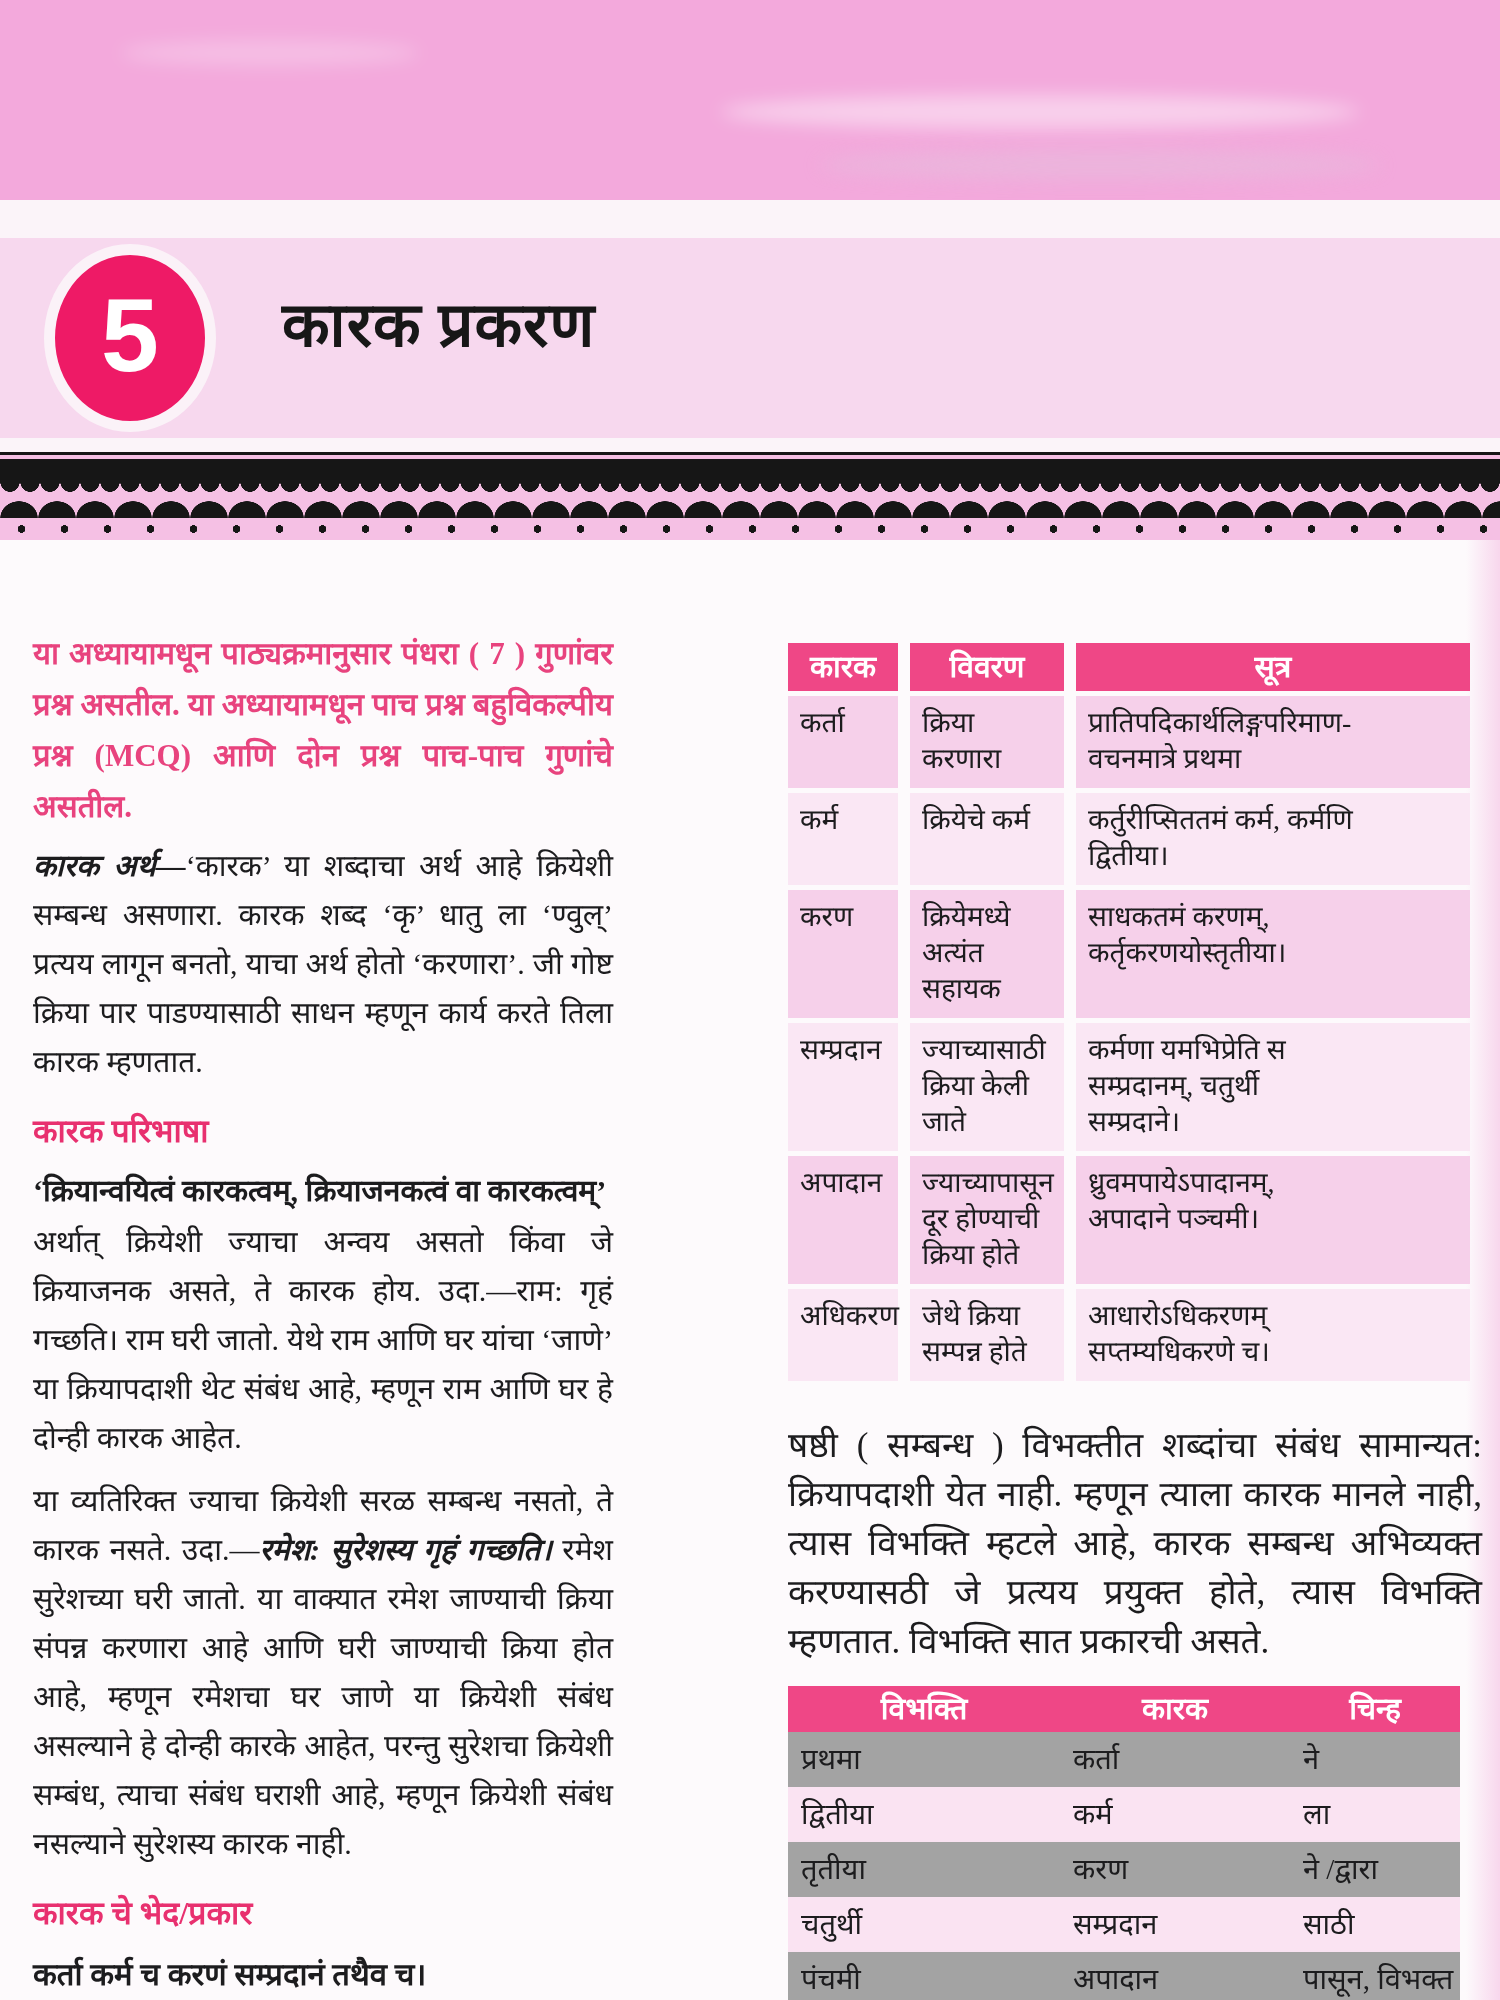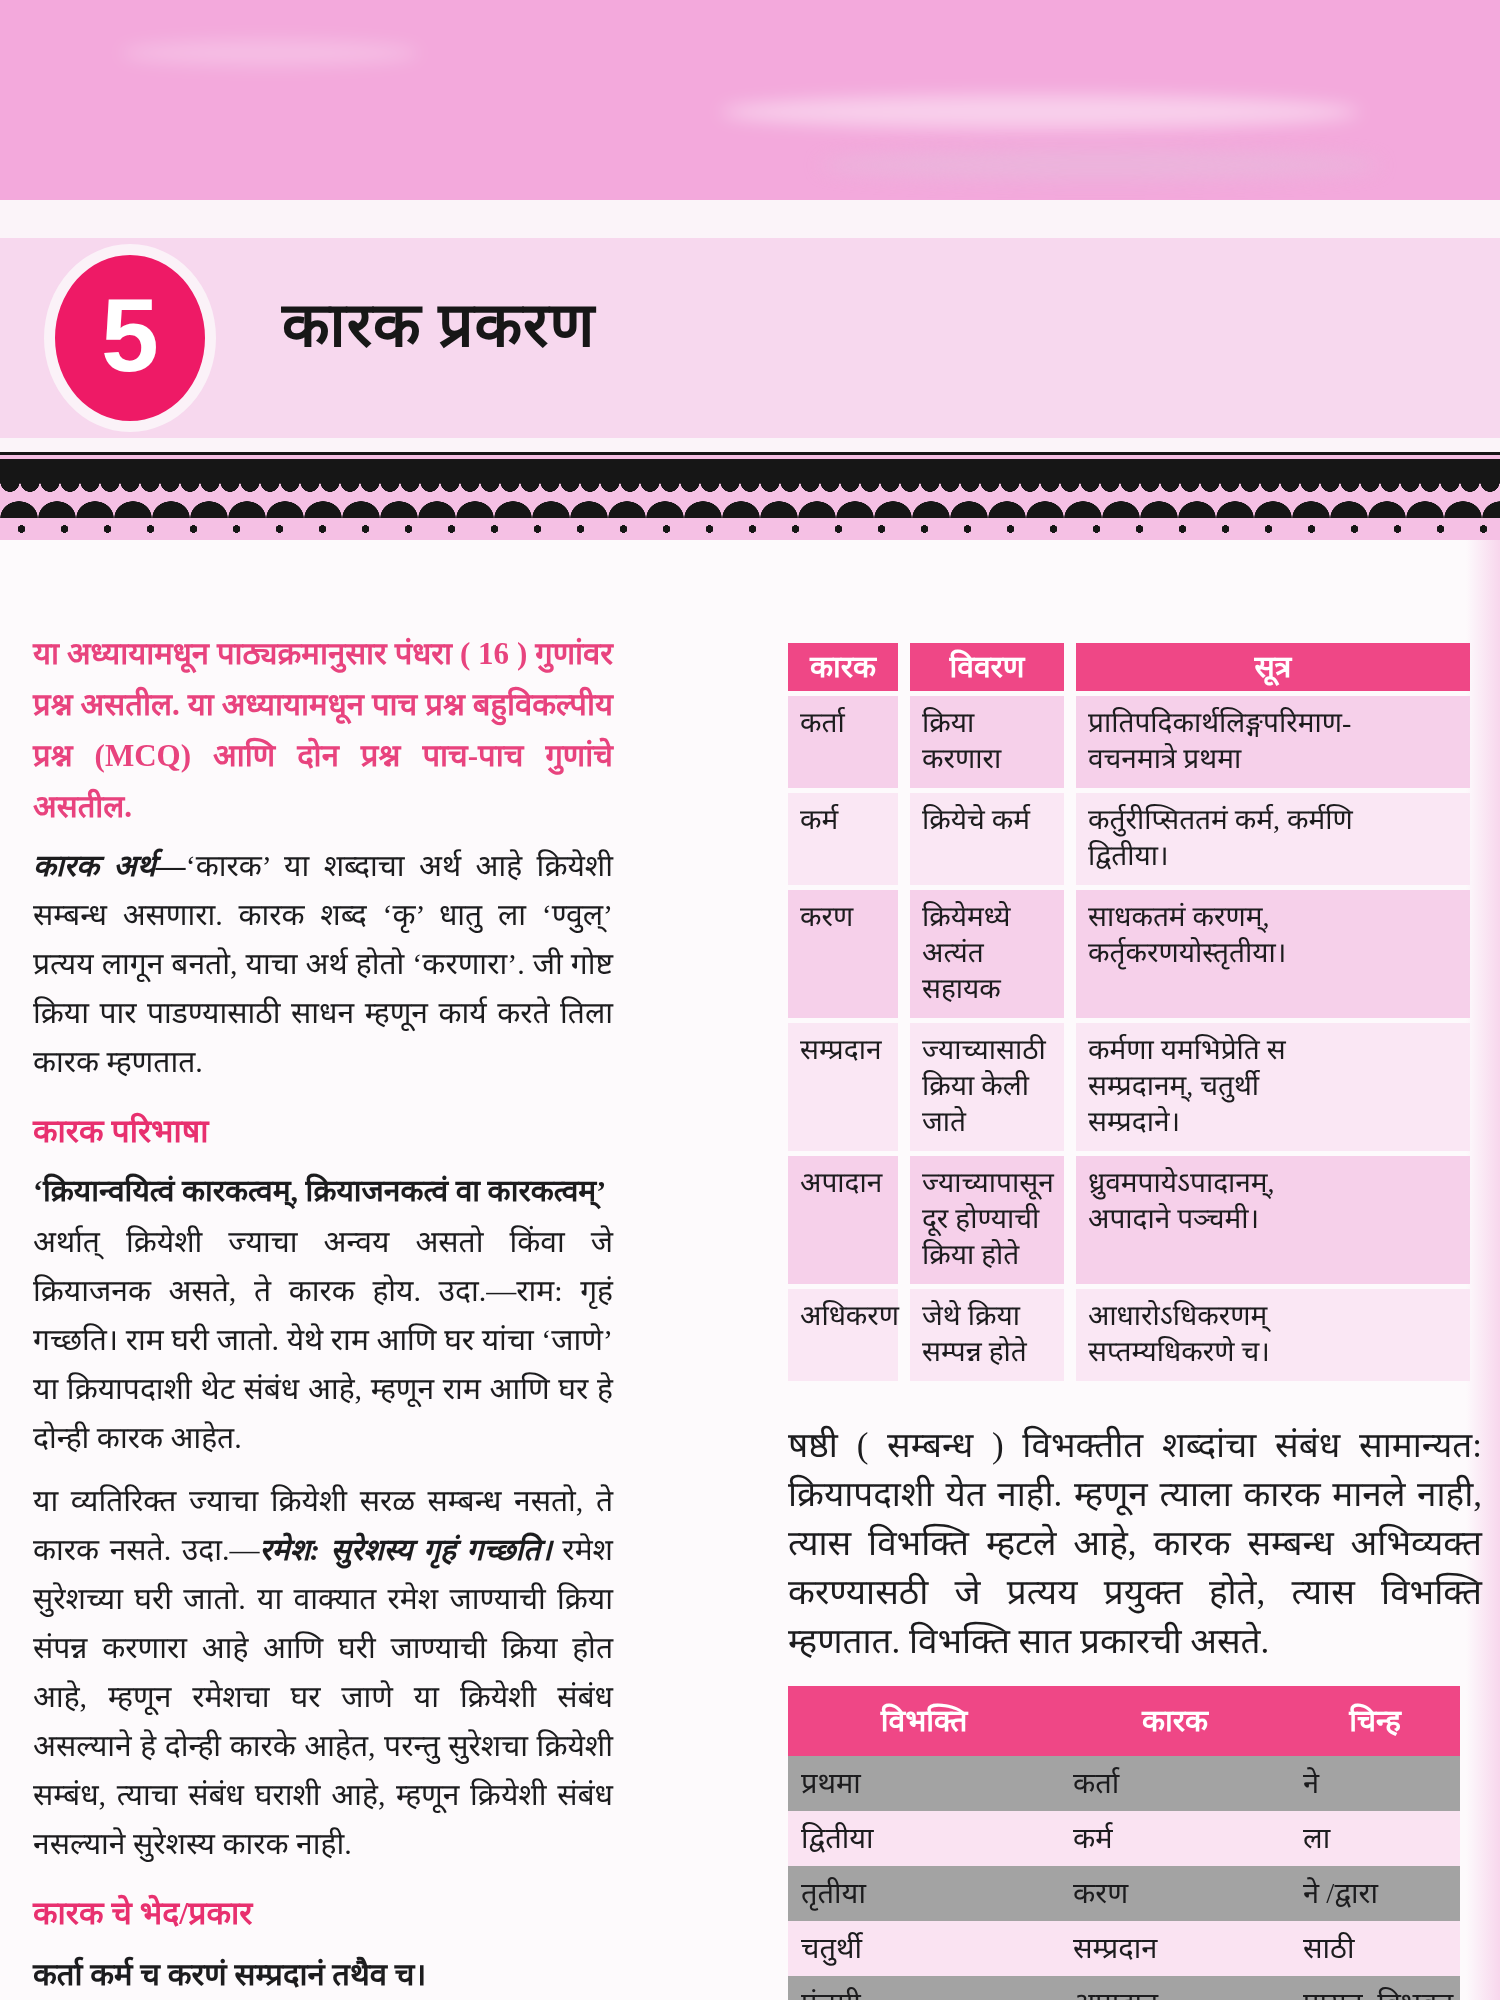--- a/index.html
+++ b/index.html
@@ -138,21 +138,21 @@
     font-size:35px;line-height:49px;text-align:justify;
   }
   .vtable{width:672px;margin-top:20px;}
   .vtable .t-row{
     display:grid;grid-template-columns:272px 230px 1fr;
   }
   .vtable .t-head{
     background:#EF4786;color:#ffffff;font-weight:bold;
   }
   .vtable .t-head .cell{
-    font-size:30px;line-height:46px;text-align:center;padding:12px;
+    font-size:30px;line-height:46px;text-align:center;padding:0;
   }
   .vtable .cell{
     font-size:29px;line-height:55px;padding-left:13px;
   }
   .vrow-a{background:#a3a3a3;}
   .vrow-b{background:#FAE3F2;}
 </style>
 </head>
 <body>
 
@@ -181,21 +181,21 @@
     <div class="scallop-edge"></div>
     <div class="orn-gap"></div>
     <div class="bumps"></div>
     <div class="dots"></div>
   </div>
 
   <div class="content">
     <div class="edge-wash"></div>
 
     <div class="col-left">
-      <p class="intro">या अध्यायामधून पाठ्यक्रमानुसार पंधरा ( 16 ) गुणांवर प्रश्न असतील. या अध्यायामधून पाच प्रश्न बहुविकल्पीय प्रश्न (MCQ) आणि दोन प्रश्न पाच-पाच गुणांचे असतील.</p>
+      <p class="intro">या अध्यायामधून पाठ्यक्रमानुसार पंधरा ( 7 ) गुणांवर प्रश्न असतील. या अध्यायामधून पाच प्रश्न बहुविकल्पीय प्रश्न (MCQ) आणि दोन प्रश्न पाच-पाच गुणांचे असतील.</p>
 
       <p class="body-para para-meaning"><span class="lead-bold">कारक अर्थ—</span><span>‘कारक’ या शब्दाचा अर्थ आहे क्रियेशी सम्बन्ध असणारा. कारक शब्द ‘कृ’ धातु ला ‘ण्वुल्’ प्रत्यय लागून बनतो, याचा अर्थ होतो ‘करणारा’. जी गोष्ट क्रिया पार पाडण्यासाठी साधन म्हणून कार्य करते तिला कारक म्हणतात.</span></p>
 
       <p class="pink-heading">कारक परिभाषा</p>
 
       <p class="quote-bold">‘क्रियान्वयित्वं कारकत्वम्, क्रियाजनकत्वं वा कारकत्वम्’</p>
 
       <p class="body-para para-def">अर्थात् क्रियेशी ज्याचा अन्वय असतो किंवा जे क्रियाजनक असते, ते कारक होय. उदा.—राम: गृहं गच्छति। राम घरी जातो. येथे राम आणि घर यांचा ‘जाणे’ या क्रियापदाशी थेट संबंध आहे, म्हणून राम आणि घर हे दोन्ही कारक आहेत.</p>
 
       <p class="body-para para-example"><span>या व्यतिरिक्त ज्याचा क्रियेशी सरळ सम्बन्ध नसतो, ते कारक नसते. उदा.—</span><span class="lead-bold">रमेश: सुरेशस्य गृहं गच्छति।</span><span> रमेश सुरेशच्या घरी जातो. या वाक्यात रमेश जाण्याची क्रिया संपन्न करणारा आहे आणि घरी जाण्याची क्रिया होत आहे, म्हणून रमेशचा घर जाणे या क्रियेशी संबंध असल्याने हे दोन्ही कारके आहेत, परन्तु सुरेशचा क्रियेशी सम्बंध, त्याचा संबंध घराशी आहे, म्हणून क्रियेशी संबंध नसल्याने सुरेशस्य कारक नाही.</span></p>

